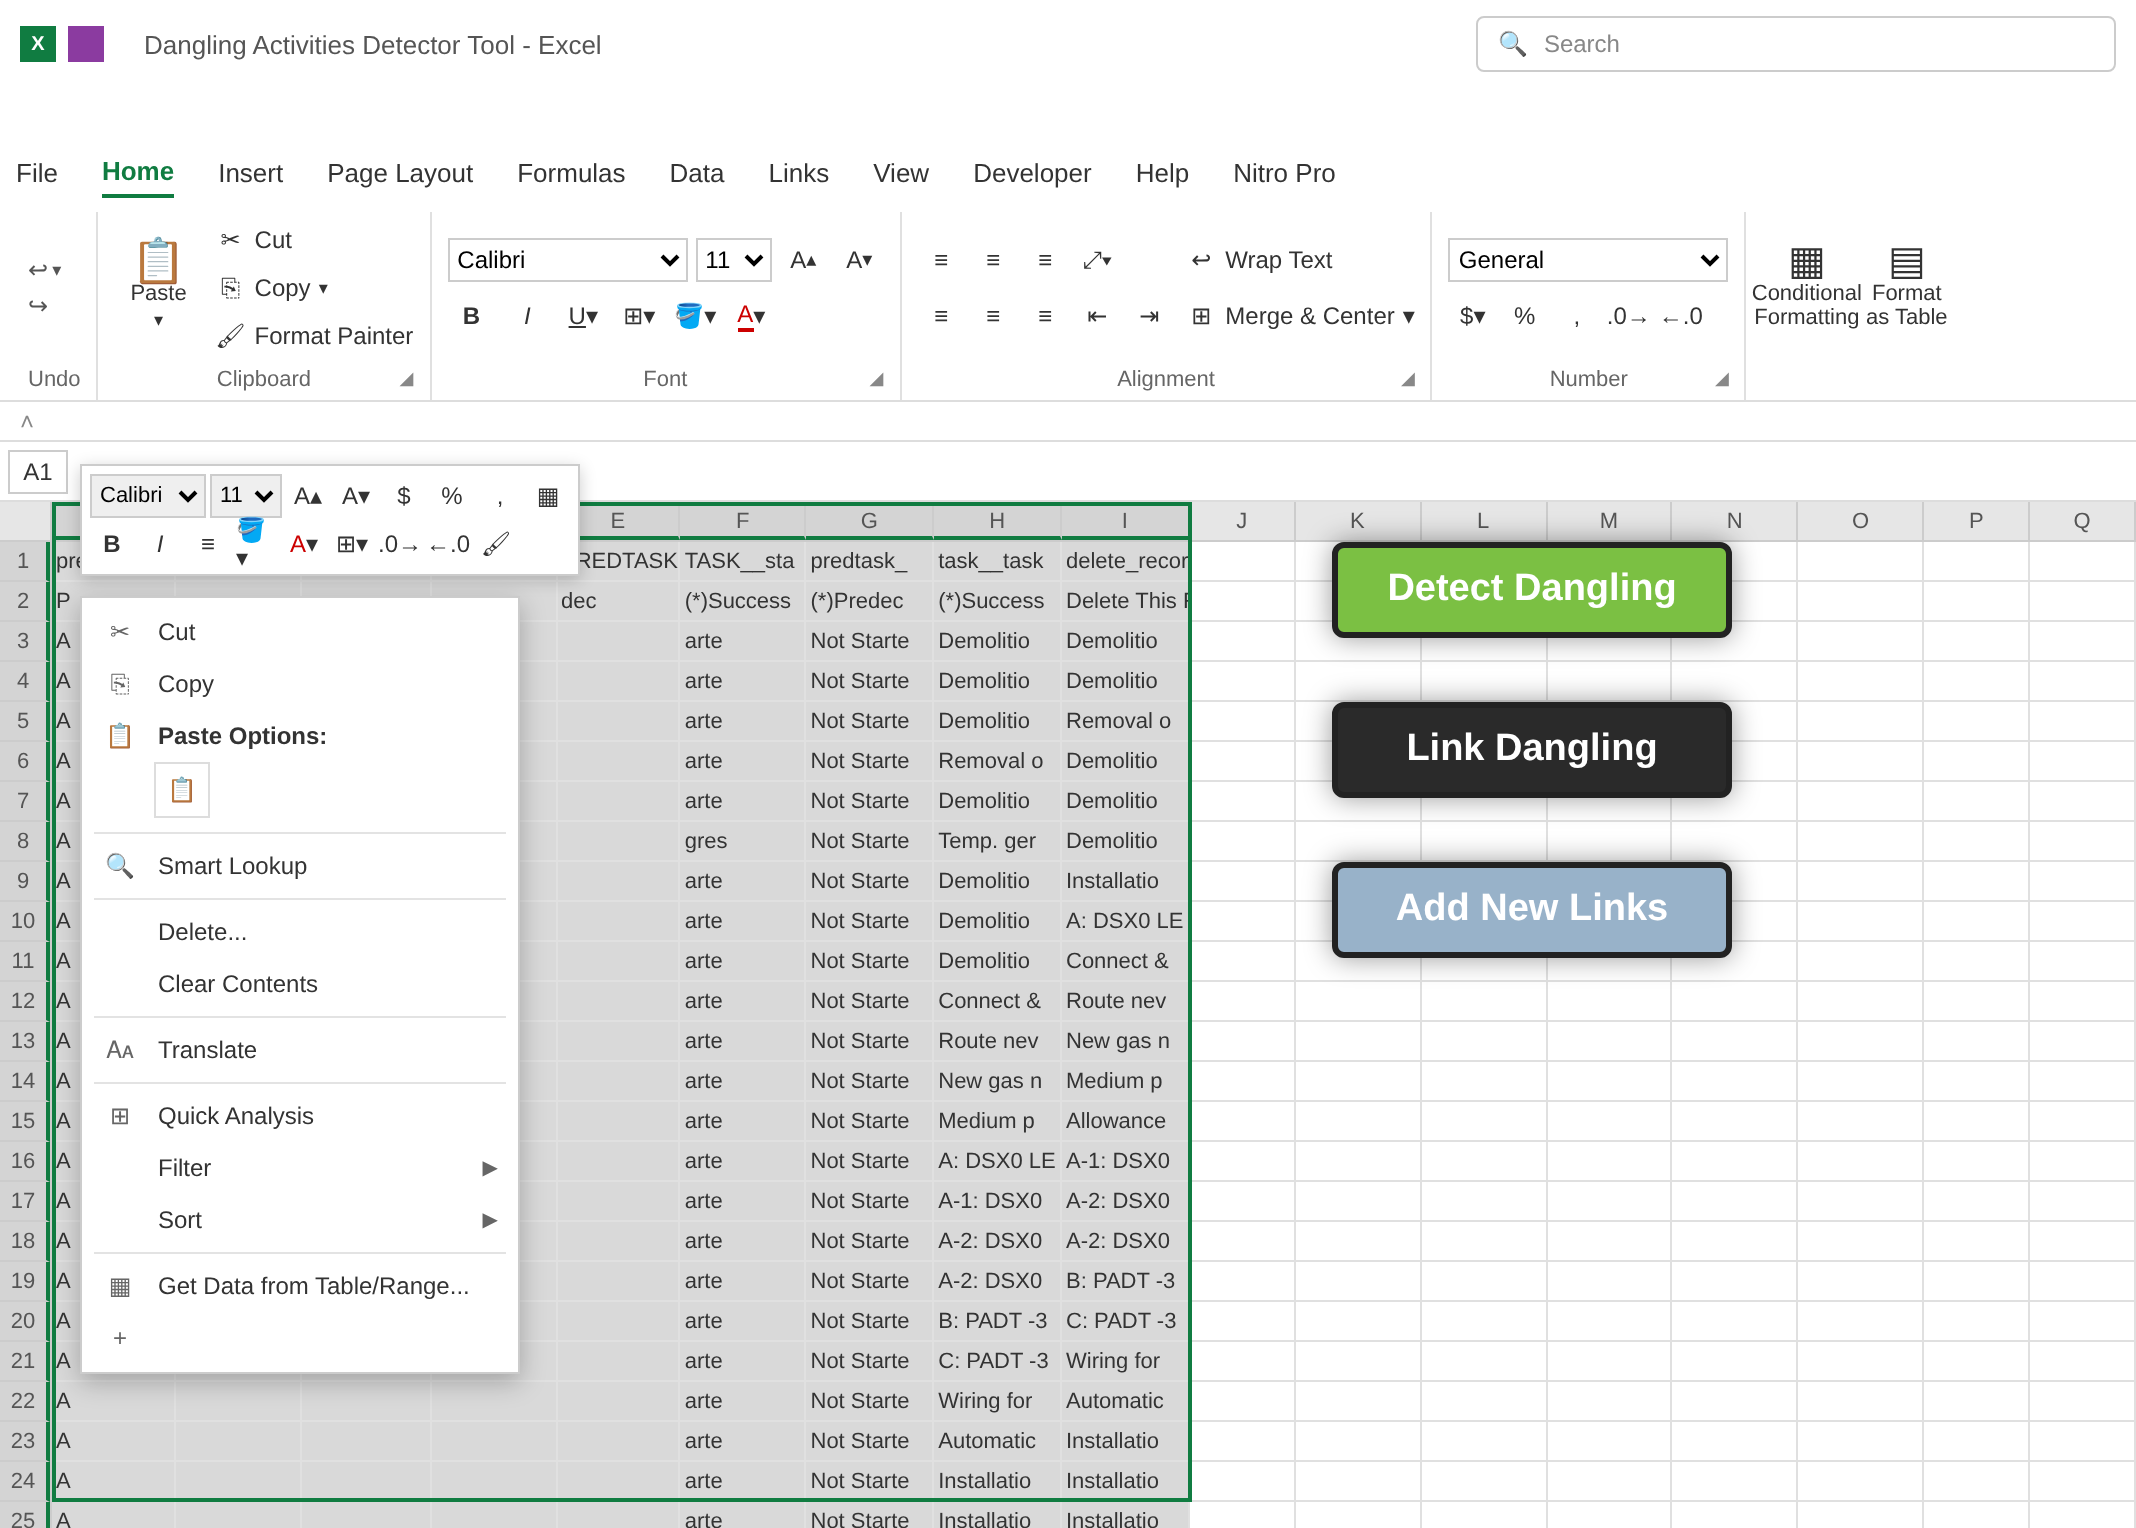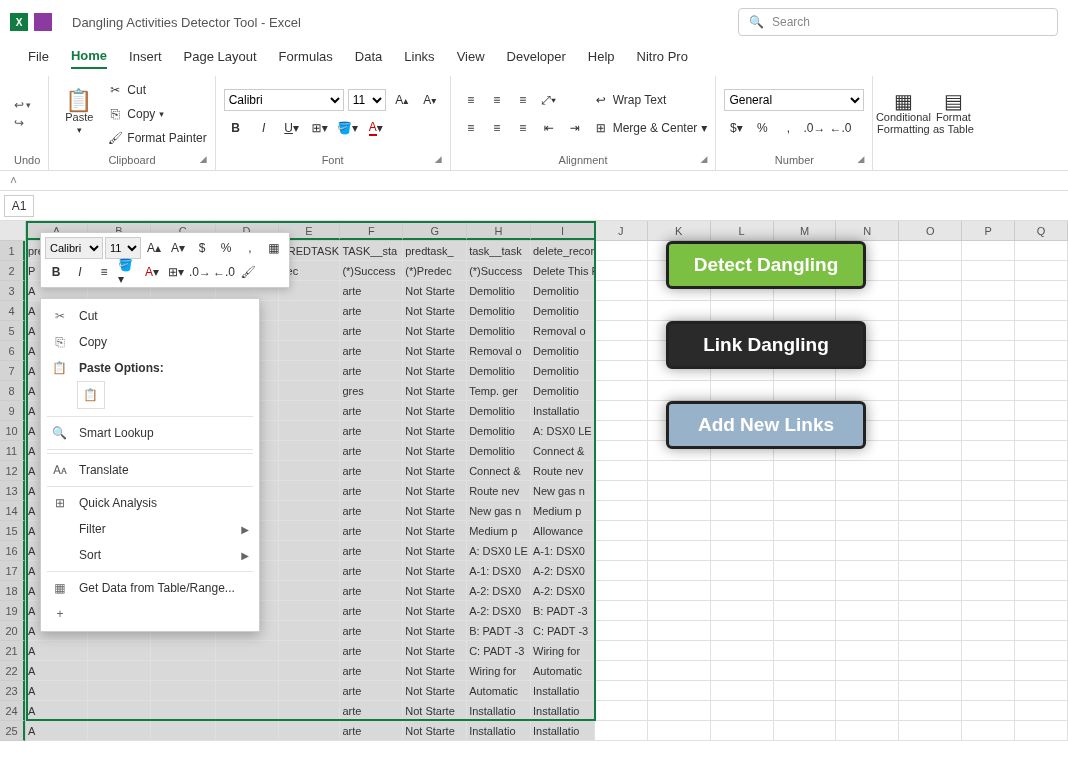--- a/index.html
+++ b/index.html
@@ -6,21 +6,21 @@
 body { background: #fff; width: 1068px; height: 764px; overflow: hidden; font-size: 12px; color: #333; }
 
 
 .titlebar { height: 44px; display: flex; align-items: center; padding: 0 10px; background: #fff; }
 .titlebar .app-ico { width: 18px; height: 18px; background: #107c41; margin-right: 6px; display: flex; align-items: center; justify-content: center; color: #fff; font-size: 10px; font-weight: bold; }
 .titlebar .save-ico { width: 18px; height: 18px; background: #8b3ba0; margin-right: 20px; }
 .titlebar .title { font-size: 13px; color: #555; }
 .searchbox { margin-left: auto; width: 320px; height: 28px; border: 1px solid #ccc; border-radius: 4px; display: flex; align-items: center; padding: 0 10px; color: #888; gap: 8px; }
 
 
-.tabs { display: flex; gap: 22px; padding: 0 28px; height: 28px; align-items: center; font-size: 13px; color: #333; }
+.tabs { display: flex; gap: 22px; padding: 0 8px; height: 28px; align-items: center; font-size: 13px; color: #333; margin-top: 30px; }
 .tab { cursor: pointer; padding-bottom: 4px; }
 .tab.active { border-bottom: 2px solid #107c41; color: #107c41; font-weight: 600; }
 
 
 .ribbon { display: flex; border-bottom: 1px solid #ddd; padding: 4px 6px 0 6px; background: #fff; }
 .group { display: flex; flex-direction: column; border-right: 1px solid #e0e0e0; padding: 0 8px 2px 8px; }
 .group-body { display: flex; gap: 6px; align-items: center; height: 76px; }
 .group-label { text-align: center; font-size: 11px; color: #666; padding: 2px 0; position: relative; }
 .group-label .launcher { position: absolute; right: 0; top: 2px; font-size: 9px; color: #888; }
 .bigbtn { display: flex; flex-direction: column; align-items: center; justify-content: center; width: 44px; height: 66px; font-size: 11px; gap: 2px; }
@@ -816,20 +816,28 @@
       <span class="ci">📋</span>
       <b>Paste Options:</b>
     </div>
   <div class="pasteopt"><span class="po">📋</span></div>
   <div class="ctxsep"></div>
   <div class="ctxitem">
       <span class="ci">🔍</span>
       <span>Smart Lookup</span>
     </div>
   <div class="ctxsep"></div>
+  <div class="ctxitem">
+      <span class="ci"></span>
+      <span>Delete...</span>
+    </div>
+  <div class="ctxitem">
+      <span class="ci"></span>
+      <span>Clear Contents</span>
+    </div>
   <div class="ctxsep"></div>
   <div class="ctxitem">
       <span class="ci">🗛</span>
       <span>Translate</span>
     </div>
   <div class="ctxsep"></div>
   <div class="ctxitem">
       <span class="ci">⊞</span>
       <span>Quick Analysis</span>
     </div>

